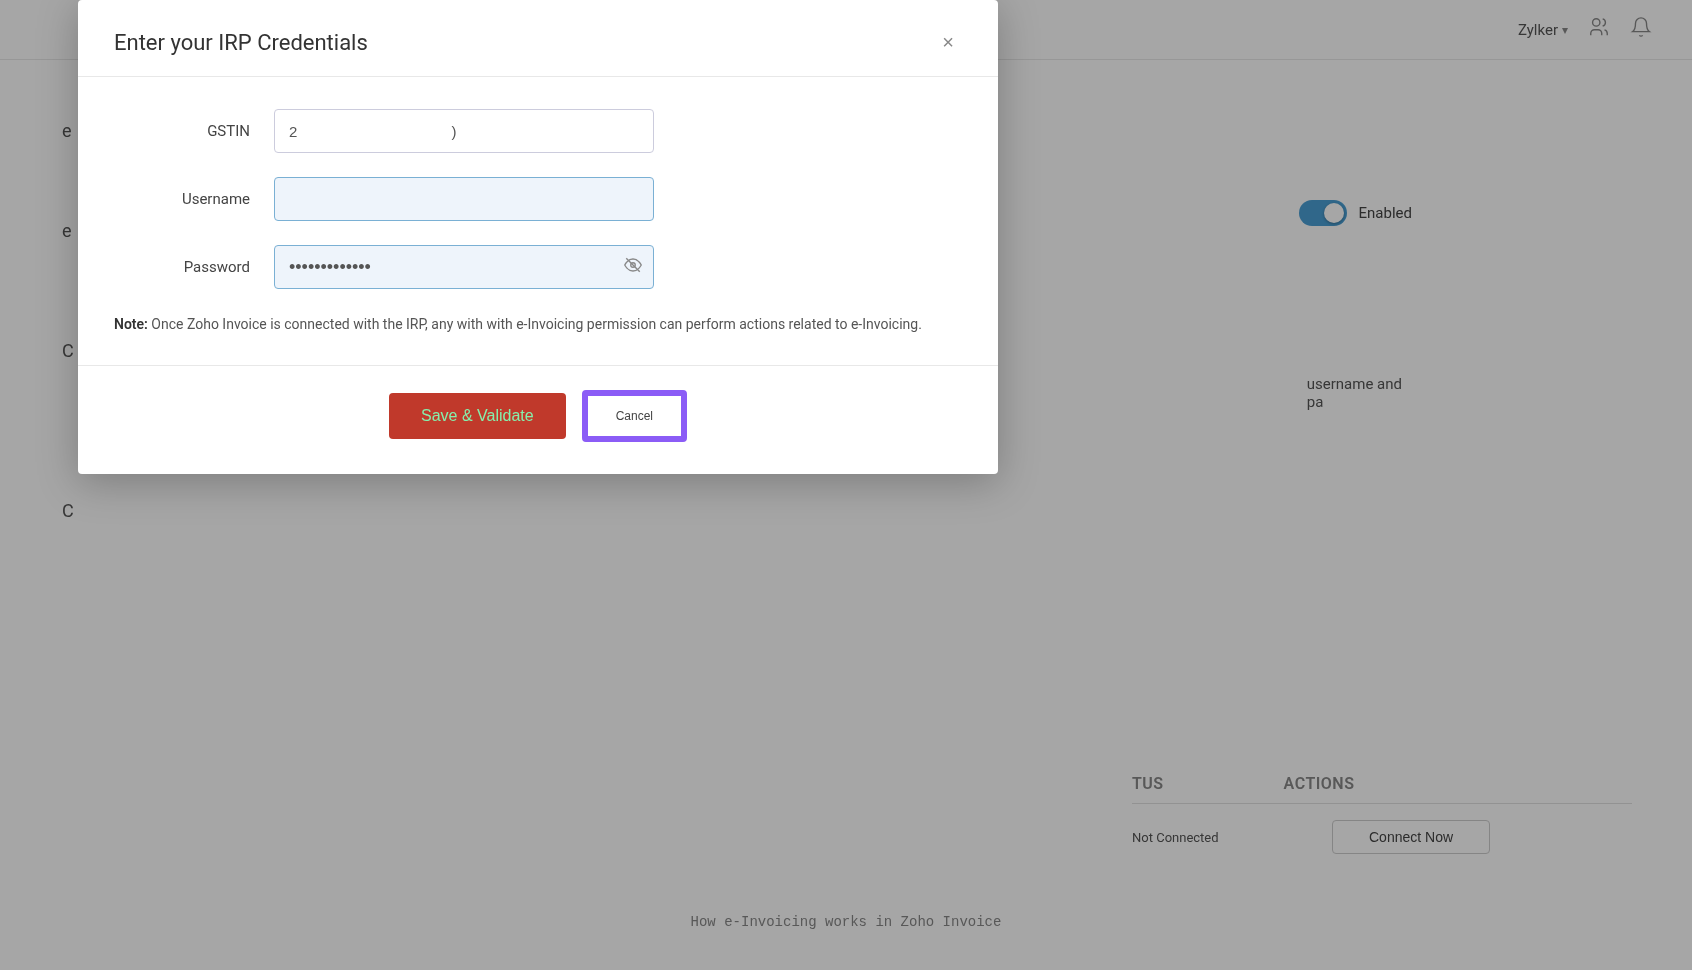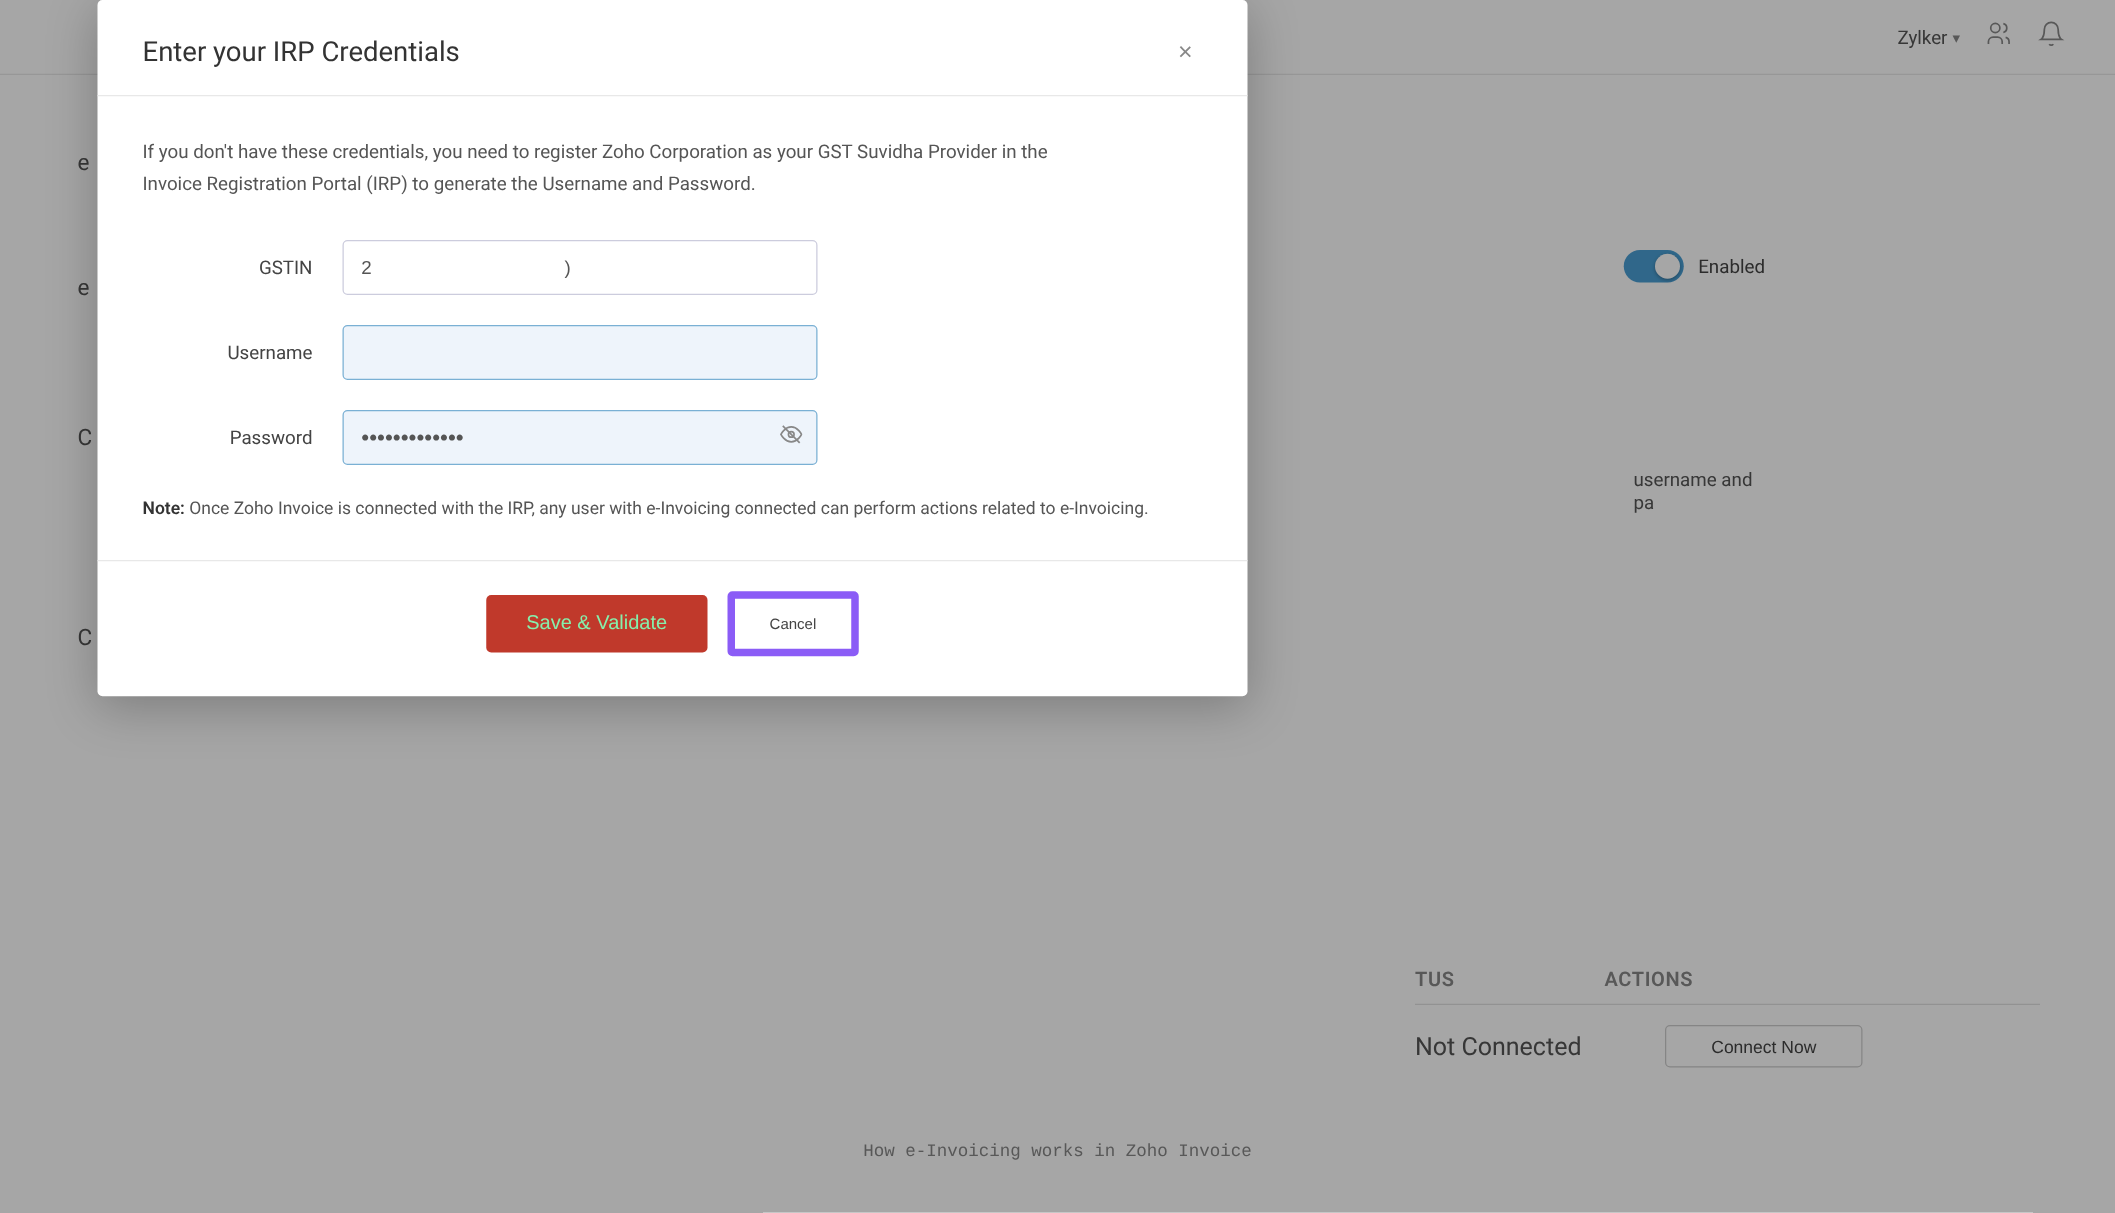--- a/index.html
+++ b/index.html
@@ -103,21 +103,21 @@
 
     .bg-table-row {
       display: flex;
       align-items: center;
       gap: 40px;
       padding: 16px 0;
     }
 
     .bg-status-text {
       color: #555;
-      font-size: 20px;
+      font-size: 13px;
       width: 160px;
     }
 
     .connect-now-btn {
       border: 1px solid #ccc;
       background: #fff;
       padding: 8px 36px;
       font-size: 14px;
       color: #444;
       border-radius: 4px;
@@ -361,21 +361,20 @@
 
 <div class="dialog">
 
   <div class="dialog-header">
     <h2 class="dialog-title">Enter your IRP Credentials</h2>
     <button class="dialog-close">×</button>
   </div>
 
   <div class="dialog-body">
 
-    <p class="dialog-description">If you don't have these credentials, you need to register Zoho Corporation as your GST Suvidha Provider in the Invoice Registration Portal (IRP) to generate the Username and Password.</p>
 
     <div class="form-row">
       <label class="form-label">GSTIN</label>
       <input type="text" class="form-input" value="2                                     )" style="">
     </div>
 
     <div class="form-row">
       <label class="form-label">Username</label>
       <input type="text" class="form-input active" value="" placeholder="" style="background: rgb(238, 244, 251); border-color: rgb(122, 176, 212);">
     </div>
@@ -388,21 +387,21 @@
           <svg width="18" height="18" viewBox="0 0 24 24" fill="none" stroke="#888" stroke-width="1.8">
             <path d="M1 12s4-8 11-8 11 8 11 8-4 8-11 8-11-8-11-8z"></path>
             <circle cx="12" cy="12" r="3"></circle>
             <line x1="3" y1="3" x2="21" y2="21" stroke="#888" stroke-width="1.8"></line>
           </svg>
         </button>
       </div>
     </div>
 
     <p class="dialog-note">
-      <strong>Note:</strong><span> Once Zoho Invoice is connected with the IRP, any user with e-Invoicing connected can perform actions related to e-Invoicing.</span>
+      <strong>Note:</strong><span> Once Zoho Invoice is connected with the IRP, any with with e-Invoicing permission can perform actions related to e-Invoicing.</span>
     </p>
 
   </div>
 
   <div class="dialog-footer">
     <button class="btn-save">Save &amp; Validate</button>
     <button class="btn-cancel">Cancel</button>
   </div>
 
 </div>

